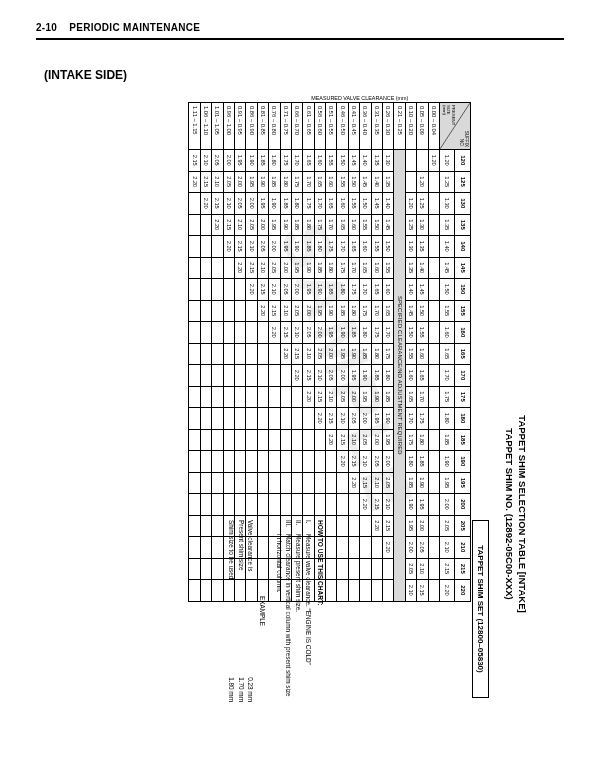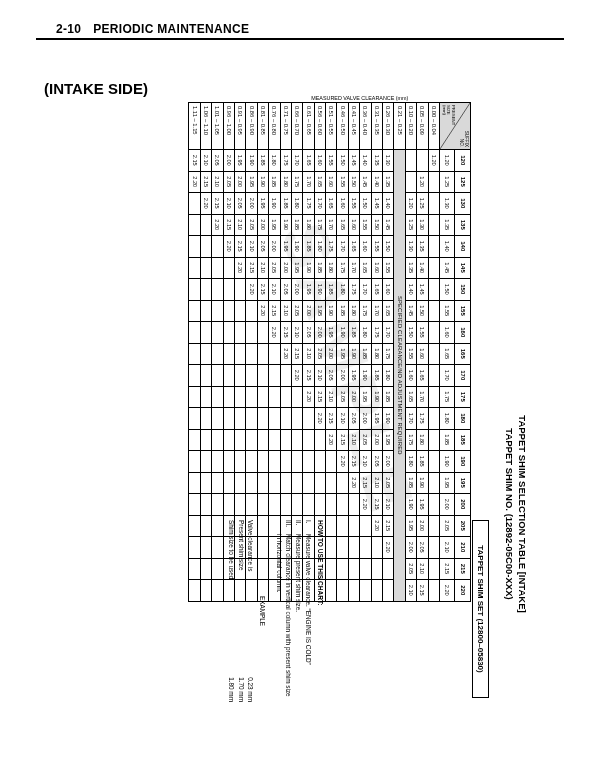--- a/index.html
+++ b/index.html
@@ -18,42 +18,41 @@
   .page {
     position: absolute;
     inset: 0;
   }
   
   .header {
     position: absolute;
     left: 36px;
     top: 22px;
     width: 528px;
-    font-size: 12px;
+    font-size: 10px;
     font-weight: bold;
     letter-spacing: 0.3px;
-    margin-left: 20px;
   }
   .header .page-no {
     display: inline-block;
     margin-right: 12px;
   }
   .header-rule {
     position: absolute;
     left: 36px;
     top: 38px;
     width: 528px;
     height: 2px;
     background: #000;
   }
   .intake-side {
     position: absolute;
     left: 44px;
-    top: 80px;
-    font-size: 15px;
+    top: 68px;
+    font-size: 12px;
     font-weight: bold;
   }
   
   .rot-wrap {
     position: absolute;
     left: 0;
     top: 0;
     width: 600px;
     height: 776px;
   }

